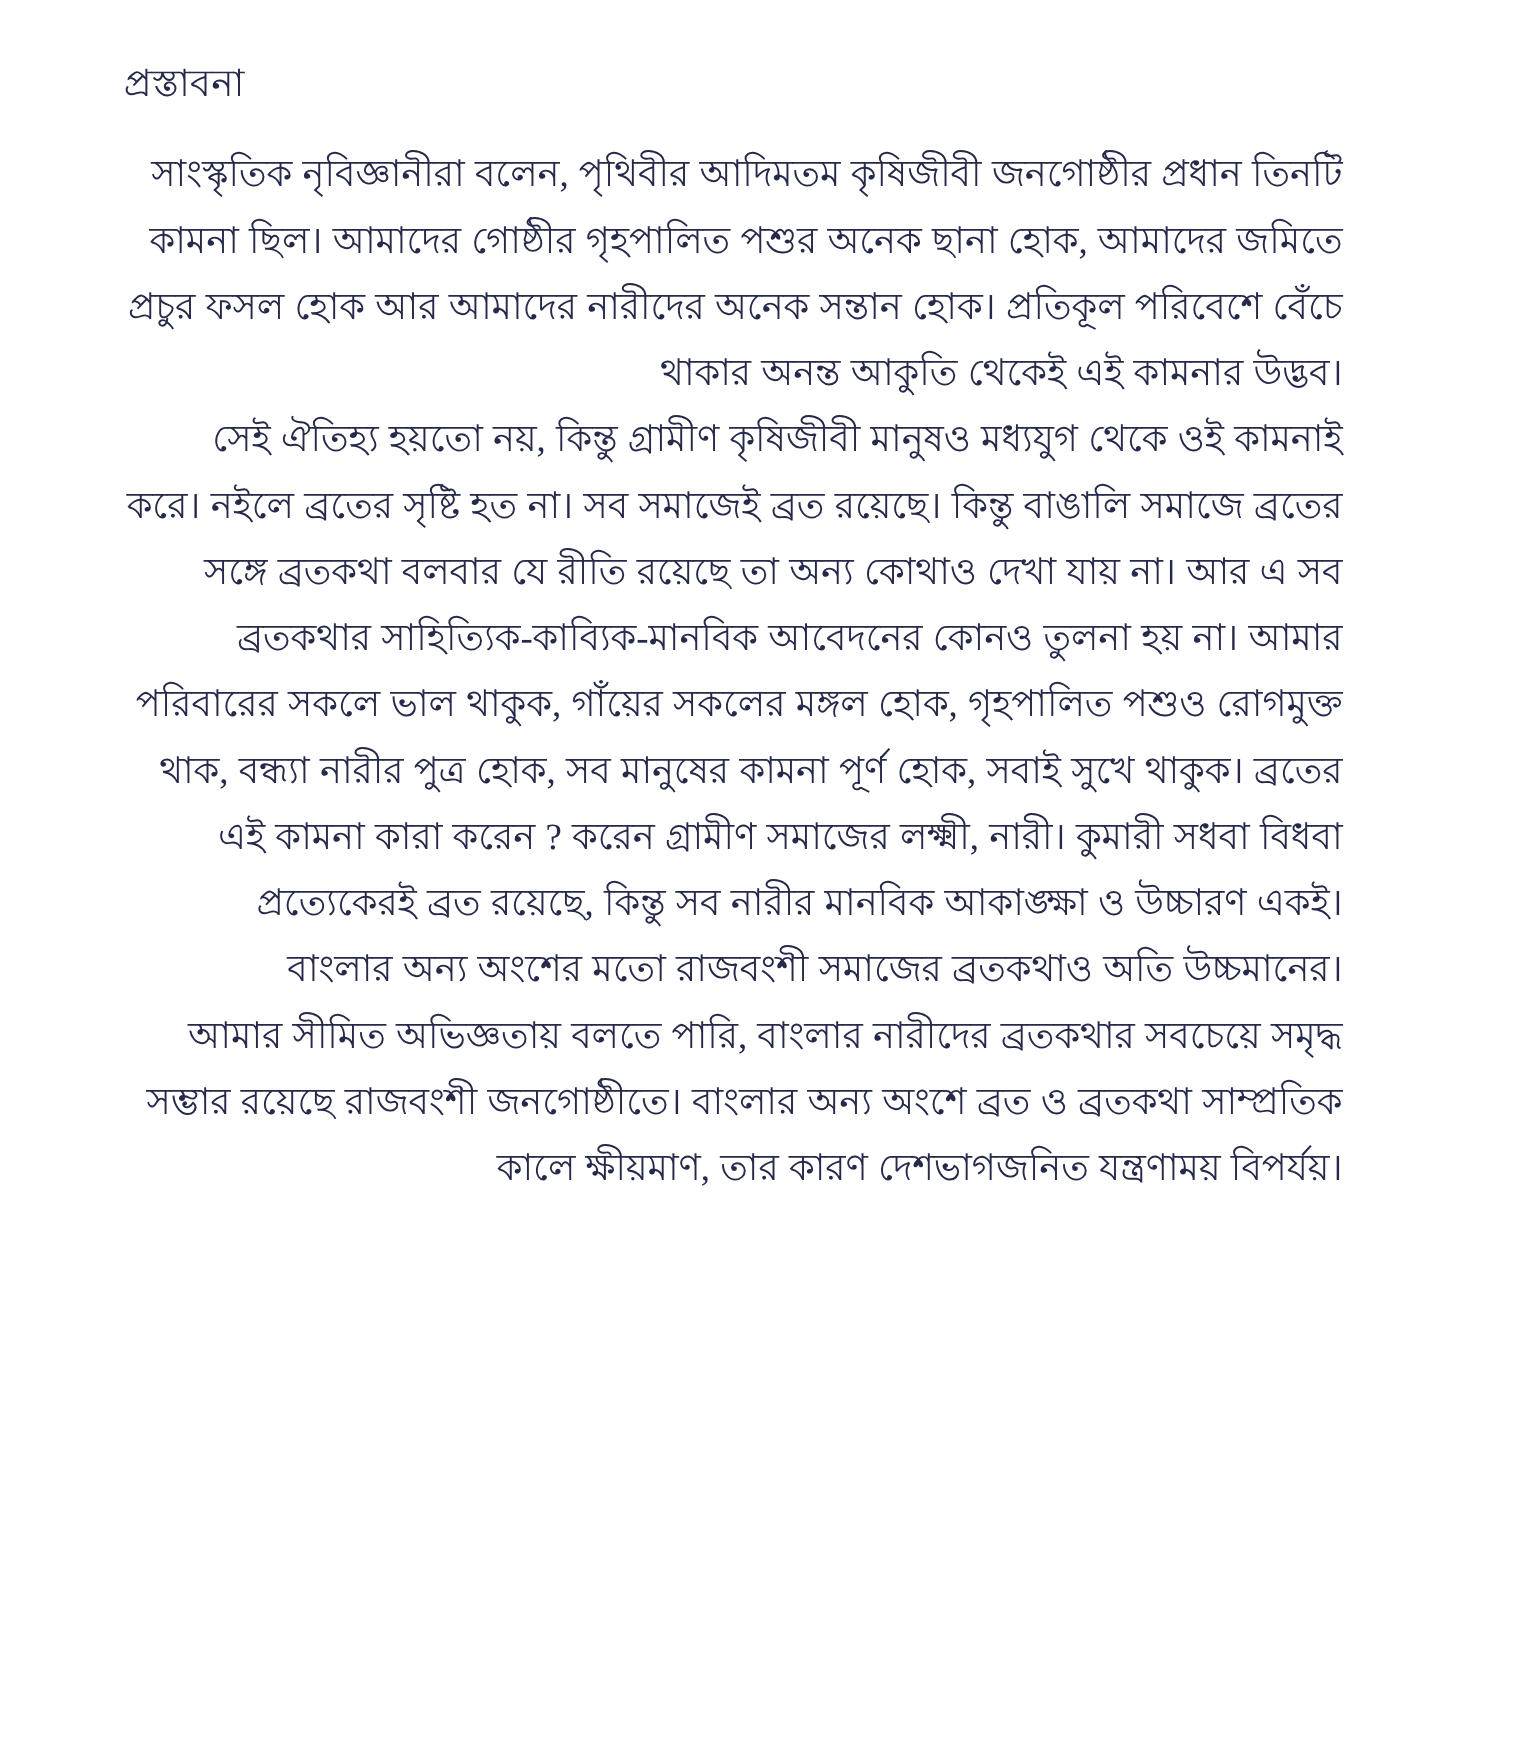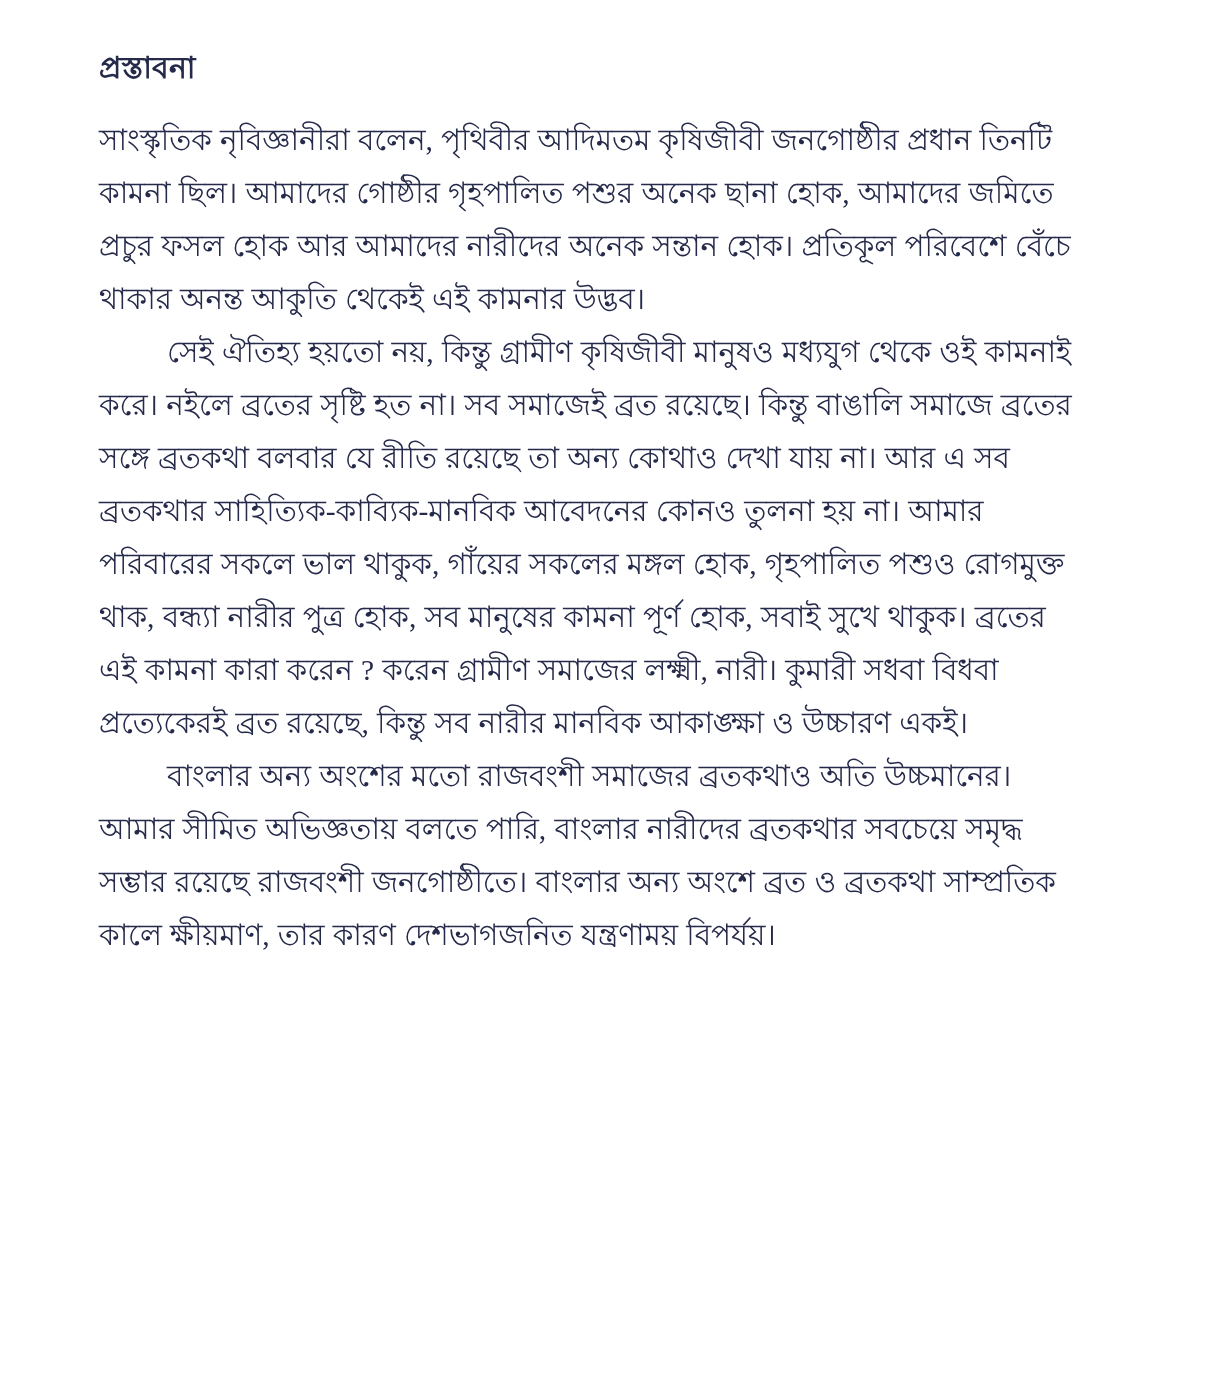--- a/index.html
+++ b/index.html
@@ -20,39 +20,40 @@
     height: 1392px;
     background: #ffffff;
     box-sizing: border-box;
     padding: 48px 140px 0 99px;
   }
 
   .doc-title {
     font-size: 30px;
     line-height: 40px;
     color: #21243f;
-    font-weight: 700;
+    font-weight: 400;
     letter-spacing: 0.2px;
     margin: 0 0 26px 0;
     text-rendering: optimizeLegibility;
   }
 
   .body-text {
     font-size: 29.5px;
     line-height: 53px;
     color: #232745;
     text-align: left;
     letter-spacing: -0.1px;
     word-spacing: 1px;
   }
 
   .para {
     margin: 0;
     text-indent: 0;
     max-width: 975px;
+    text-align: right;
   }
 
   .para.indented {
     text-indent: 68px;
   }
 
   
   .ink {
     color: #252a4a;
     -webkit-font-smoothing: antialiased;

